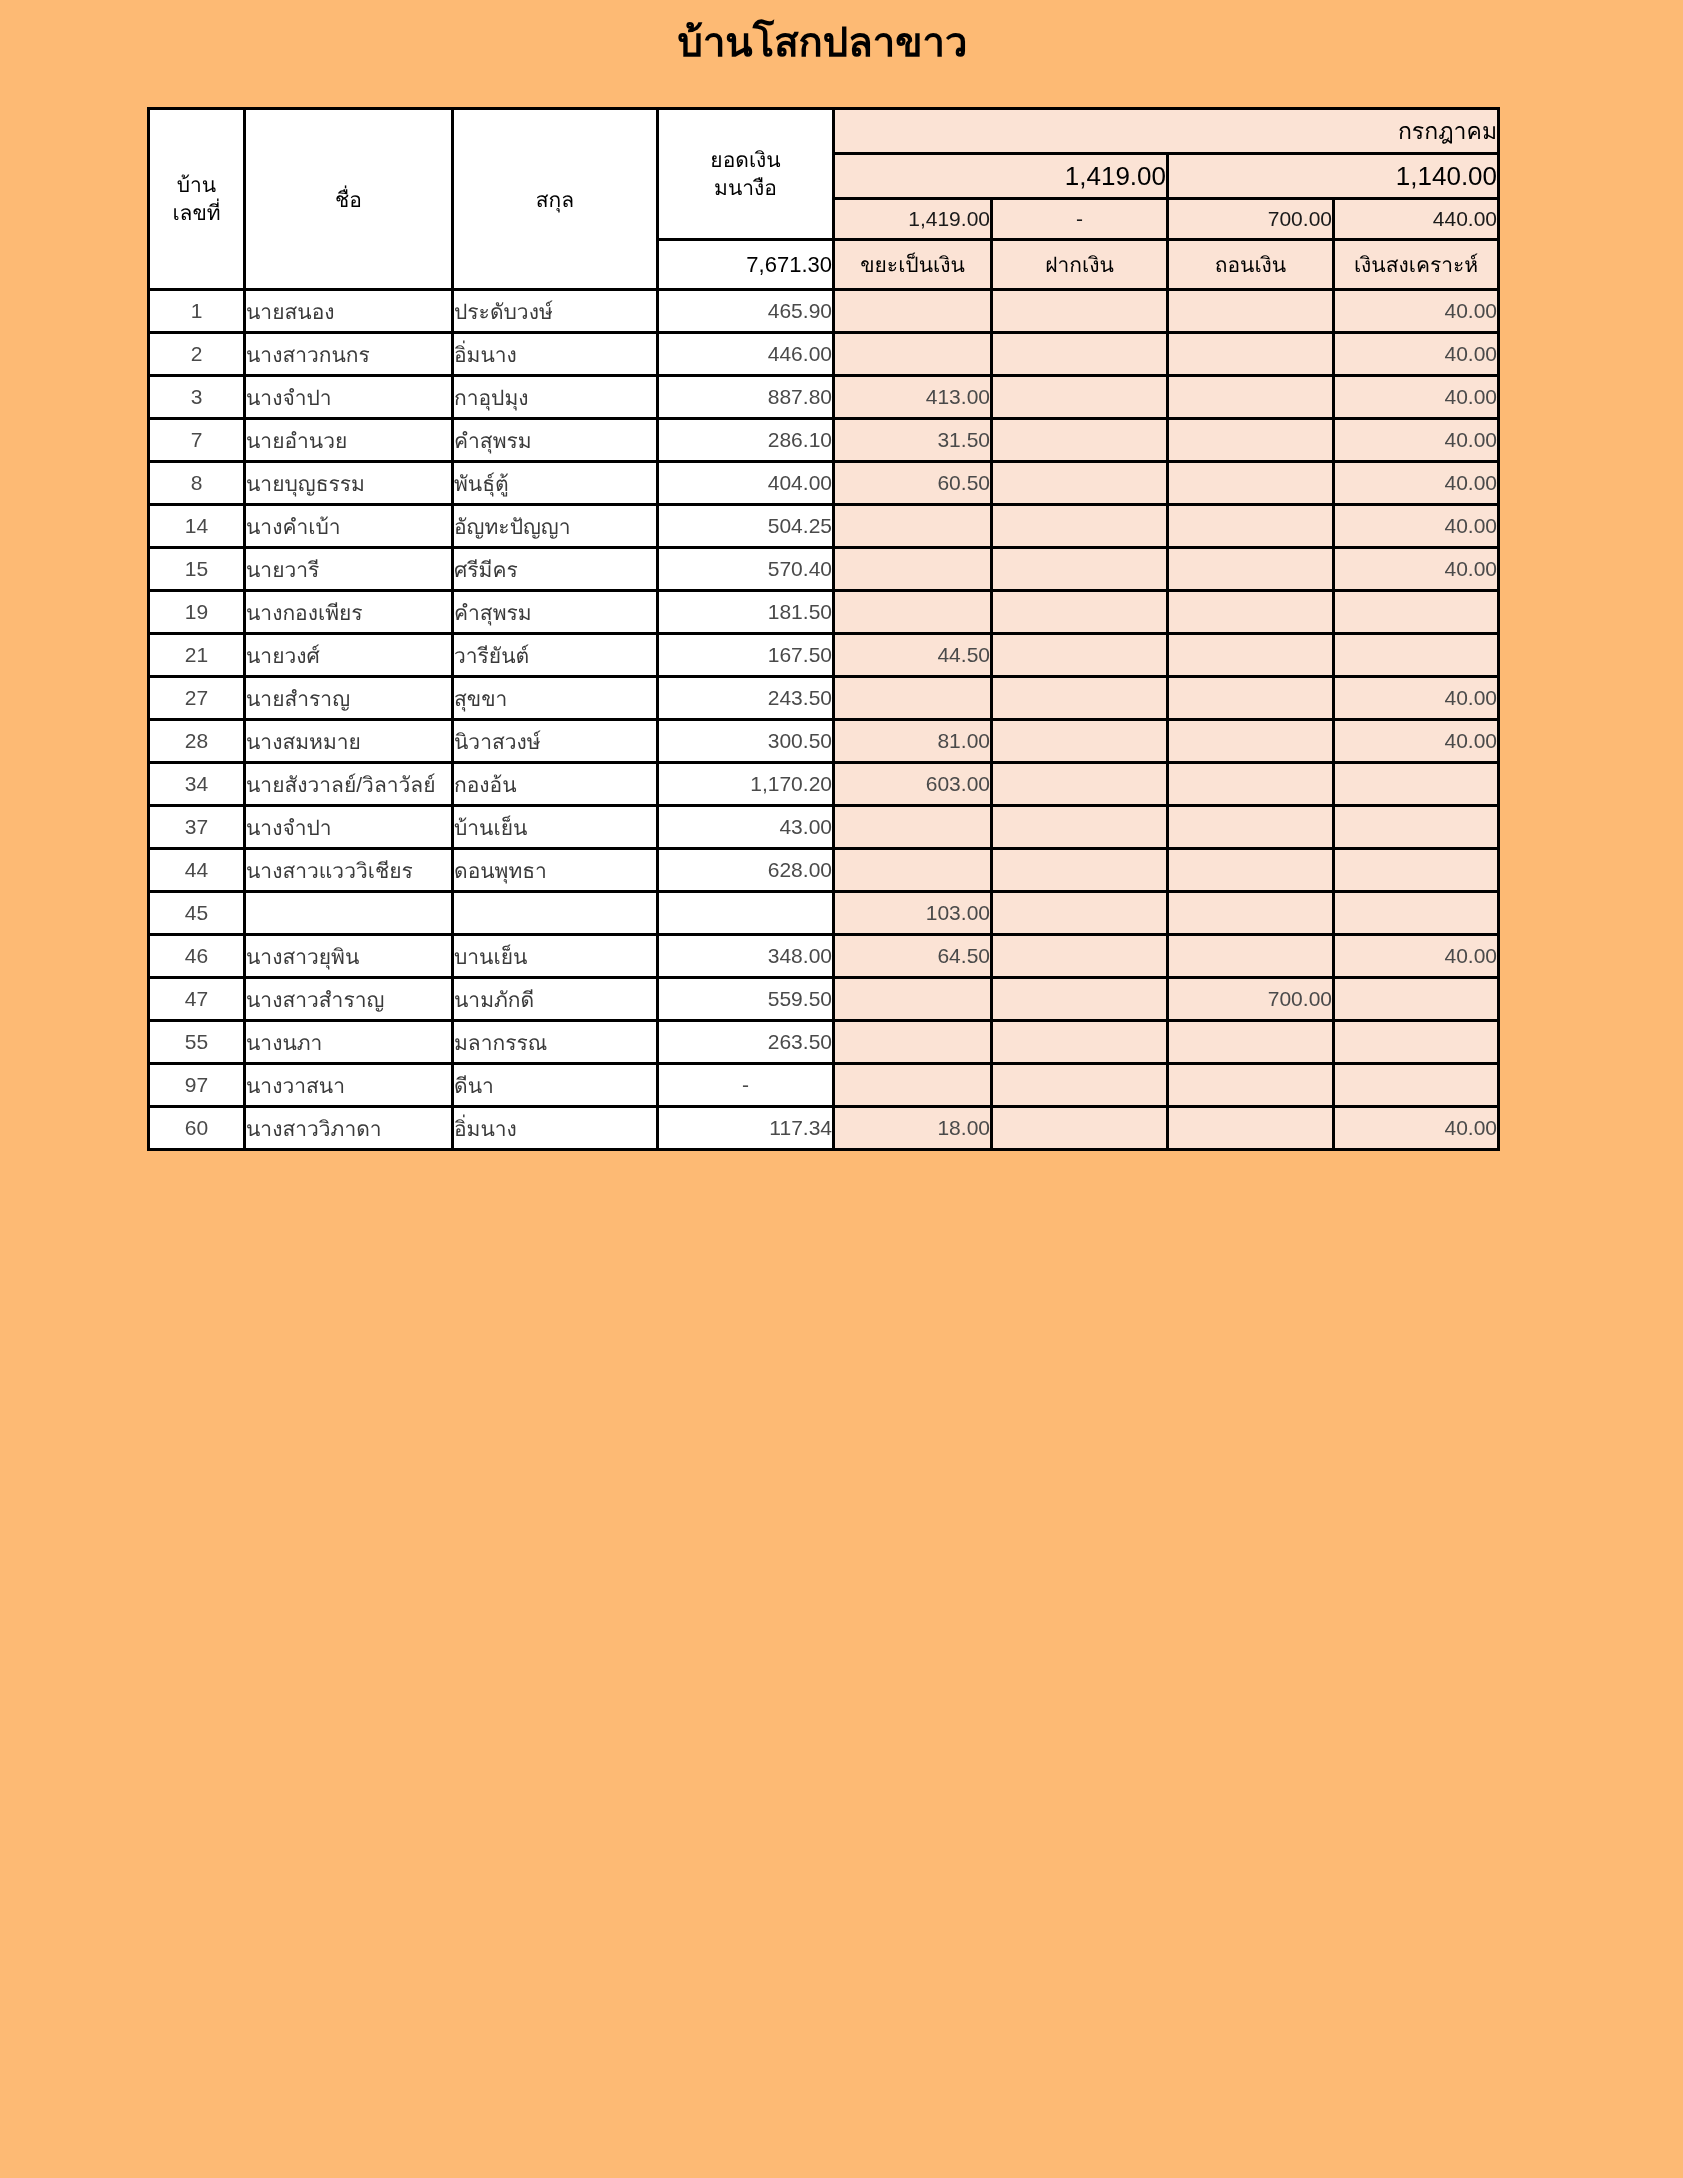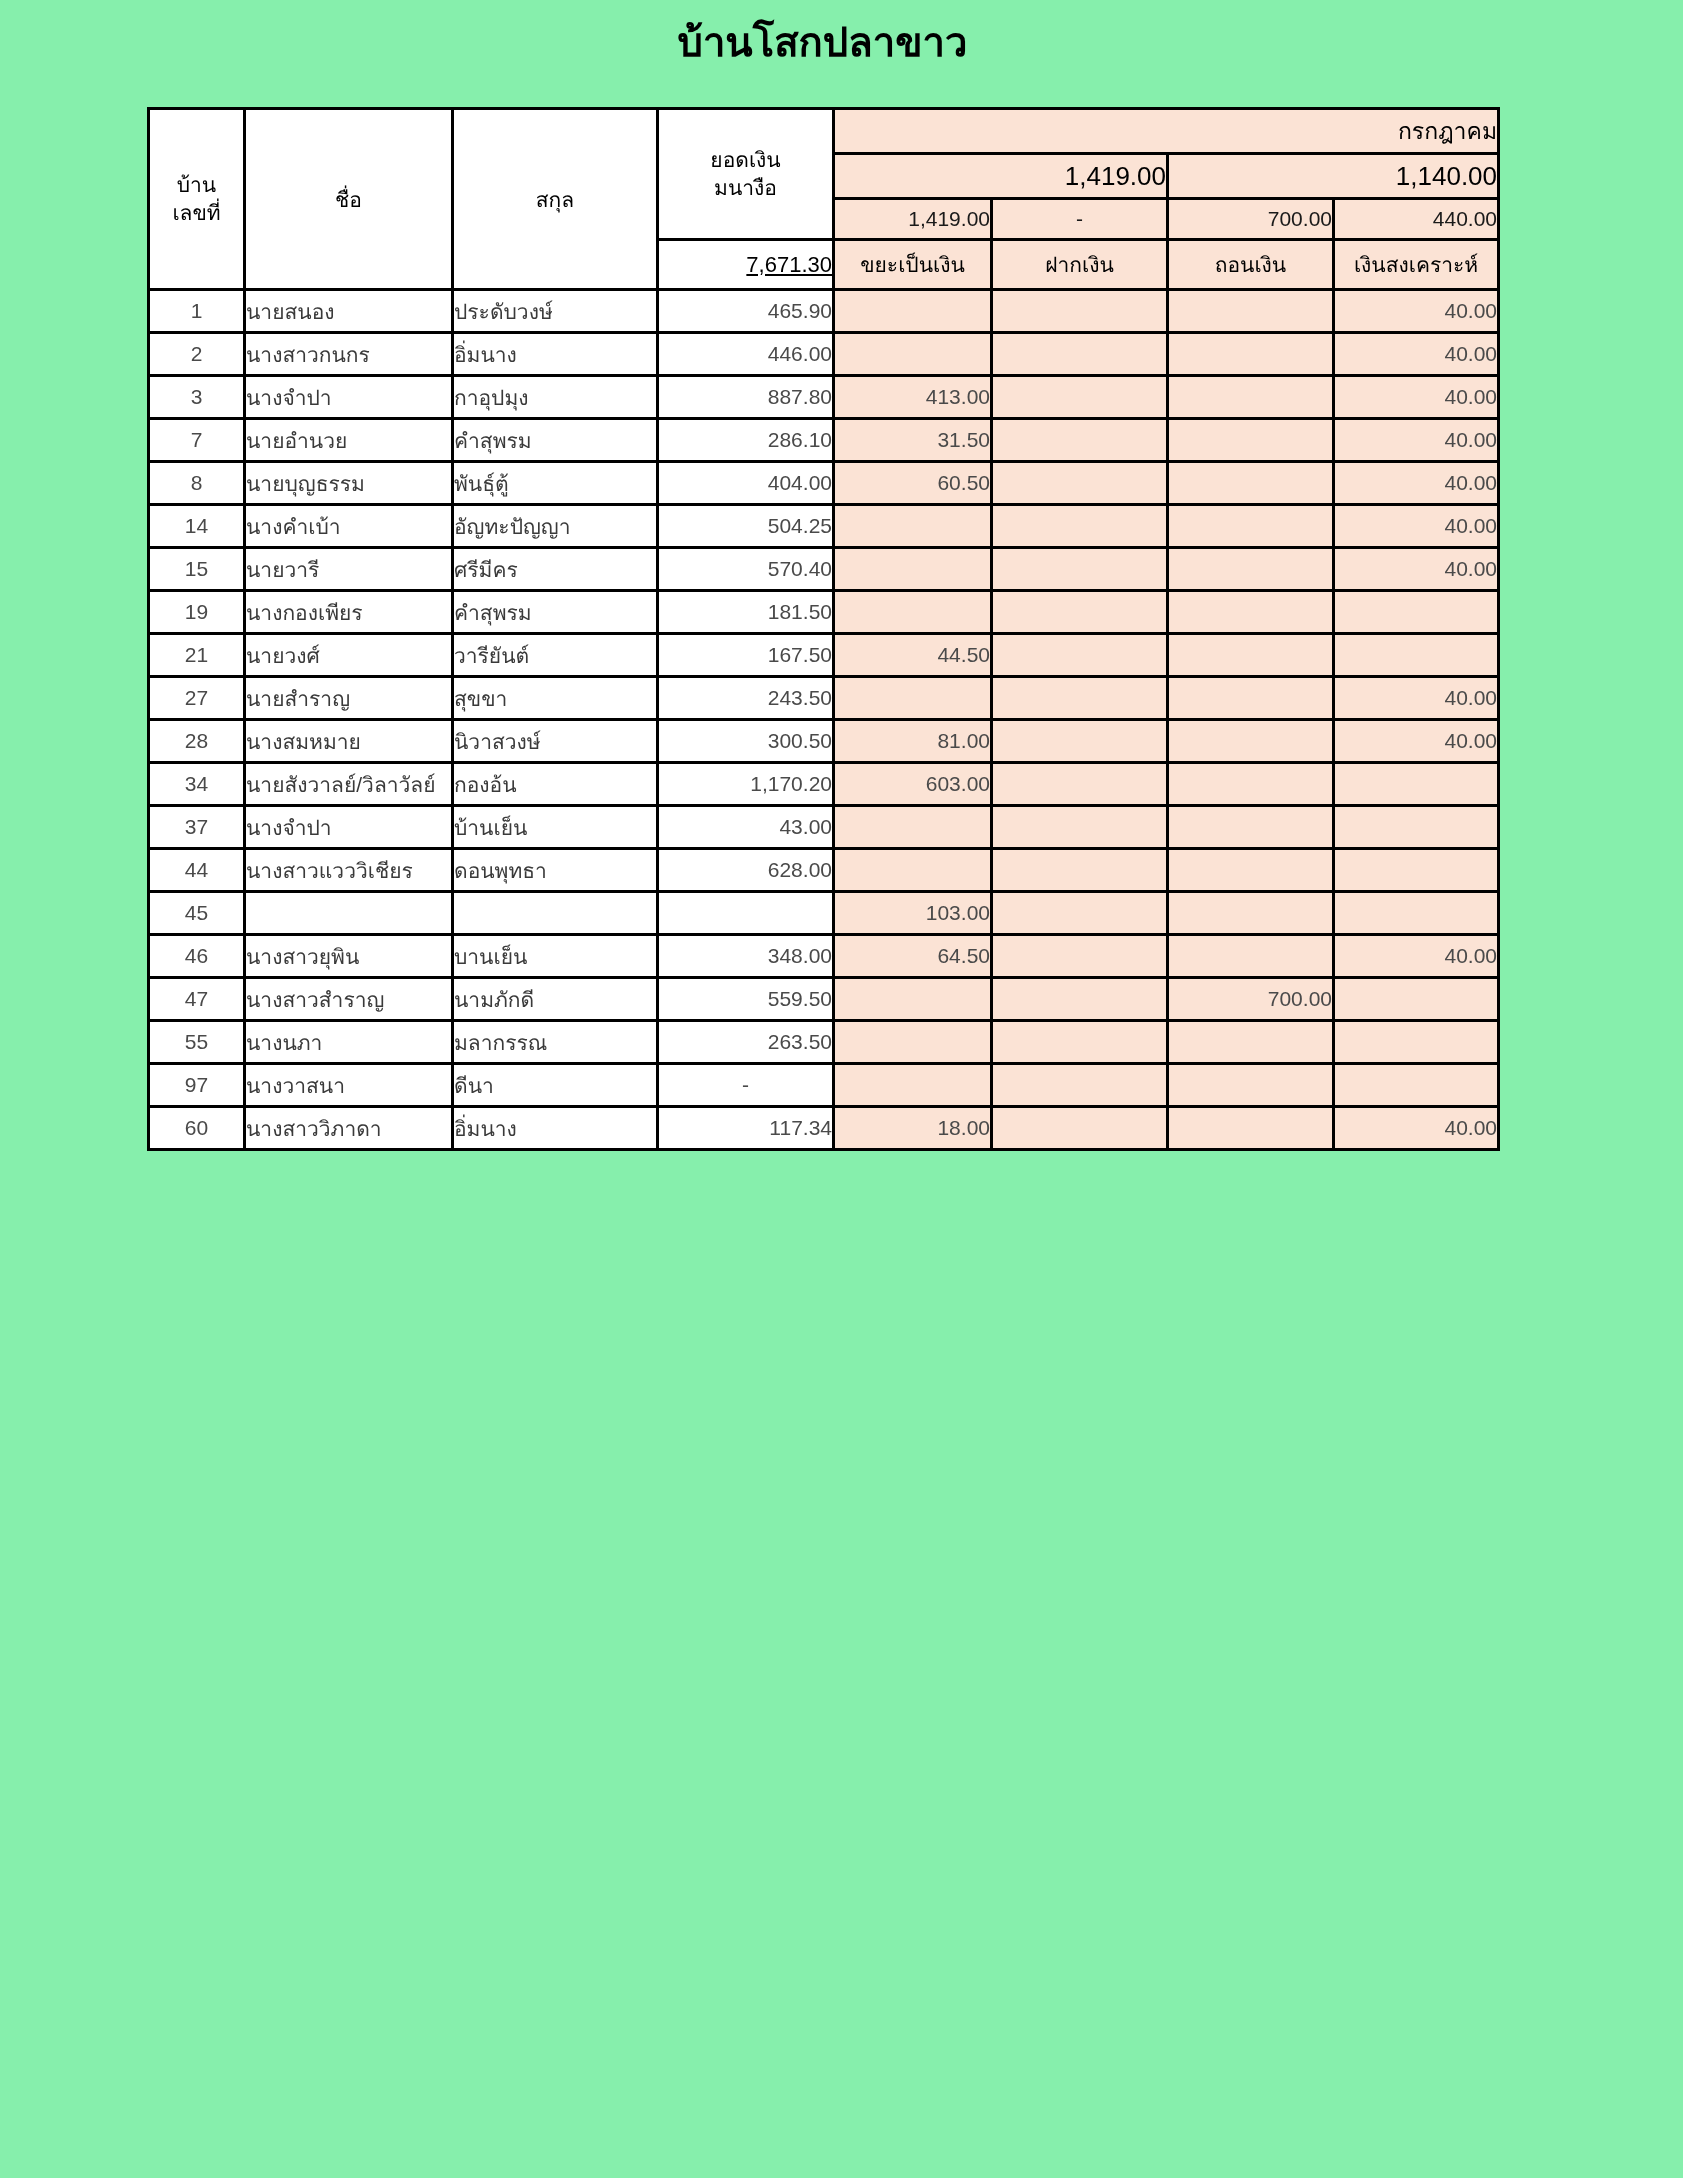--- a/index.html
+++ b/index.html
@@ -1,20 +1,20 @@
 <!DOCTYPE html>
 <html><head>
 <meta charset="utf-8">
 <style>
   html,body{margin:0;padding:0;background:#ffffff;}
   .page{
     position:relative;
     width:1683px;
     height:2178px;
-    background:#86efac;
+    background:#fdba74;
     font-family:"Liberation Sans","DejaVu Sans",sans-serif;
     color:#000;
   }
   .title{
     position:absolute;
     top:10px;
     left:147px;
     width:1351px;
     text-align:center;
     font-size:40px;
@@ -43,21 +43,21 @@
   tr.rC{height:41px;}
   tr.rD{height:50px;}
   tr.dataRow{height:43px;}
   .pink{background:#fbe3d5;}
   .white{background:#ffffff;}
   .hdr{font-weight:bold;font-size:21px;text-align:center;color:#000;margin-top:9px;}
   .hdr2line div{line-height:1.35;}
   .monthHdr{font-weight:bold;font-size:23px;text-align:right;color:#000;}
   .numBig{font-size:26px;text-align:right;padding-right:10px;color:#000;}
   .numMid{font-size:21px;text-align:right;padding-right:10px;color:#1a1a1a;}
-  .balTotal{font-size:22px;font-weight:bold;text-align:right;padding-right:10px;color:#000;text-decoration:underline;}
+  .balTotal{font-size:22px;font-weight:bold;text-align:right;padding-right:10px;color:#000;}
   
   td.cNo{text-align:center;font-size:21px;color:#4a4a4a;}
   td.cTxt{text-align:left;font-size:21px;padding-left:7px;color:#3a3a3a;}
   td.cNum{text-align:right;font-size:21px;padding-right:10px;color:#4a4a4a;}
   .dash{text-align:center !important;padding-right:0 !important;}
 </style>
 </head>
 <body>
 
 <div class="page">

